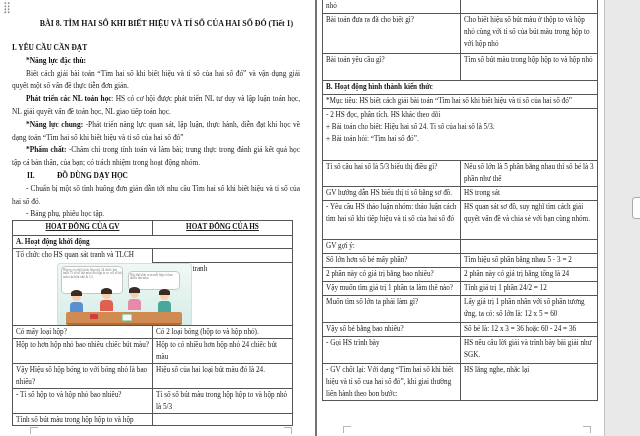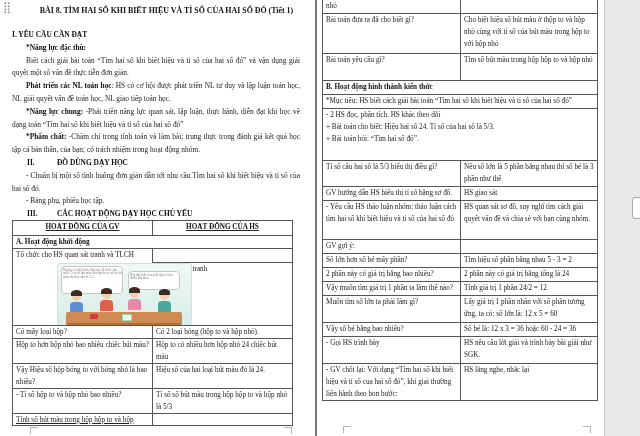--- a/index.html
+++ b/index.html
@@ -11,21 +11,21 @@
   }
   .page{position:absolute;top:0;background:#ffffff;height:436px;}
   #page-left{left:0;width:325px;border-right:1px solid #c6c6c6;}
   #page-right{left:315px;width:287px;border-left:2px solid #737373;border-right:1px solid #c2c2c2;}
 
   
   .handle{position:absolute;left:3px;top:2px;font-size:11px;color:#8a8a8a;line-height:10px;cursor:grab;}
 
   
   .content{position:absolute;left:0;top:0;width:325px;height:220px;overflow:hidden;}
-  .title{margin:5px 22px 0 30px;text-align:center;font-weight:bold;font-size:7.9px;line-height:12px;color:#111;}
+  .title{margin:18px 22px 0 30px;text-align:center;font-weight:bold;font-size:7.9px;line-height:12px;color:#111;}
   .sec{margin:12px 25px 0 12px;font-size:7.4px;line-height:12.8px;text-align:justify;}
   .sec p{margin:0;}
   .h{font-weight:bold;color:#111;font-family:Liberation Serif, serif;}
   .ind{text-indent:14px;}
   .num{display:inline-block;width:30px;margin-left:15px;}
   .numtxt{font-weight:bold;color:#111;}
 
   
   .tbl{position:absolute;border:1px solid #565656;background:#fff;font-size:7.2px;}
   .row{display:flex;border-bottom:1px solid #565656;overflow:hidden;position:relative;}
@@ -37,21 +37,21 @@
   .cen{text-align:center;font-weight:bold;color:#111;}
   .b{font-weight:bold;color:#111;}
   .pre{white-space:pre-line;}
 
   #tbl-left{left:12px;top:220px;width:279px;line-height:11.5px;}
   #tbl-left .gv{width:140px;}
   #tbl-right{left:5px;top:0;width:274px;line-height:11.8px;border-top:none;}
   #tbl-right .gv{width:138px;}
 
   
-  .h12{height:12px;}.h14{height:14px;text-decoration:underline;}.h24{height:24px;}.h11{height:11px;text-decoration:underline;}
+  .h12{height:12px;}.h14{height:14px;text-decoration:underline;}.h24{height:24px;}.h11{height:11px;}
   .h13{height:13px;}.h26{height:26px;}.h39{height:39px;}.h51{height:51px;}.h36{height:36px;}.h76{height:76px;}.h38{height:38px;}.h25{height:25px;}
 
   
   .hscol{flex:1;display:flex;flex-direction:column;}
   .hscol .top{height:12px;border-bottom:1px solid #565656;padding:1px 3px 0;}
   .hscol .bot{flex:1;padding:1px 3px 0;}
 
   
   .illus{position:absolute;left:44px;top:14px;width:133px;height:61px;z-index:3;
     background:linear-gradient(#f0f8f5,#d6ede7);border:1px solid #cfe2dd;border-radius:3px;overflow:hidden;}
@@ -190,24 +190,24 @@
       <div class="c hs pre">- 2 HS đọc, phân tích.  HS khác theo dõi
 + Bài toán cho biết:  Hiệu hai số 24.  Tỉ số của hai số là 5/3.
 + Bài toán hỏi: “Tìm hai số đó”.</div>
     </div>
     <div class="row h25">
       <div class="c gv">Tỉ số câu hai số là 5/3 biểu thị điều gì?</div>
       <div class="c hs">Nếu số lớn là 5 phần bằng nhau thì số bé là 3 phần như thế</div>
     </div>
     <div class="row h13">
       <div class="c gv">GV hướng dẫn HS biểu thị tỉ số bằng sơ đồ.</div>
-      <div class="c hs">HS giao sát</div>
+      <div class="c hs">HS trong sát</div>
     </div>
     <div class="row h38">
-      <div class="c gv">- Yêu cầu HS thảo luận nhóm: thảo luận cách tìm hai số khi biết hiệu và tỉ số của hai số đó</div>
+      <div class="c gv">- Yêu cầu HS thảo luận nhóm: thảo luận cách tìm hai số khi tiếp hiệu và tỉ số của hai số đó</div>
       <div class="c hs">HS quan sát sơ đồ, suy nghĩ tìm cách giải quyết vấn đề và chia sẻ với bạn cùng nhóm.</div>
     </div>
     <div class="row h13">
       <div class="c gv">GV gợi ý:</div>
       <div class="c hs"></div>
     </div>
     <div class="row h13">
       <div class="c gv">Số lớn hơn số bé mấy phần?</div>
       <div class="c hs">Tìm hiệu số phần bằng nhau 5 - 3 = 2</div>
     </div>

